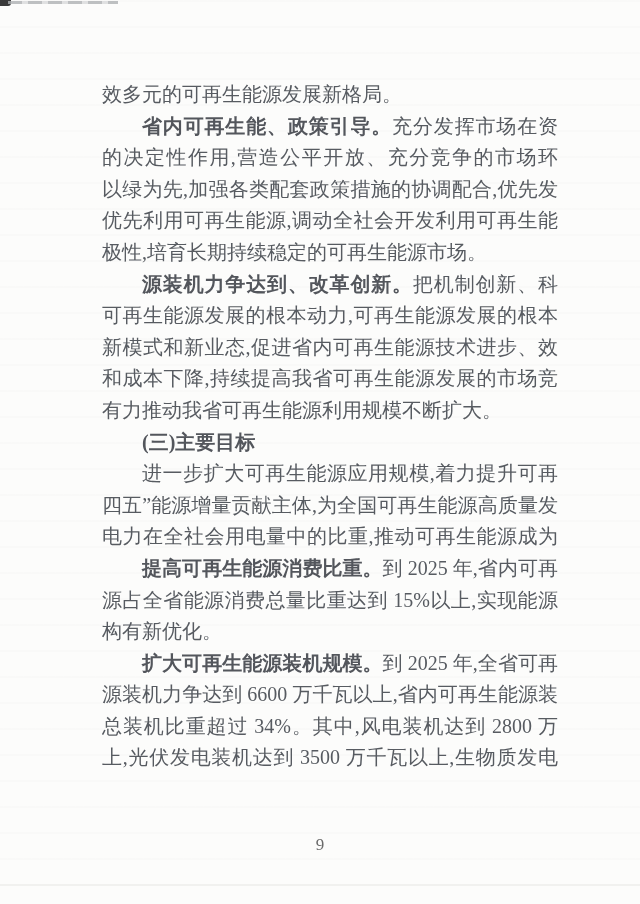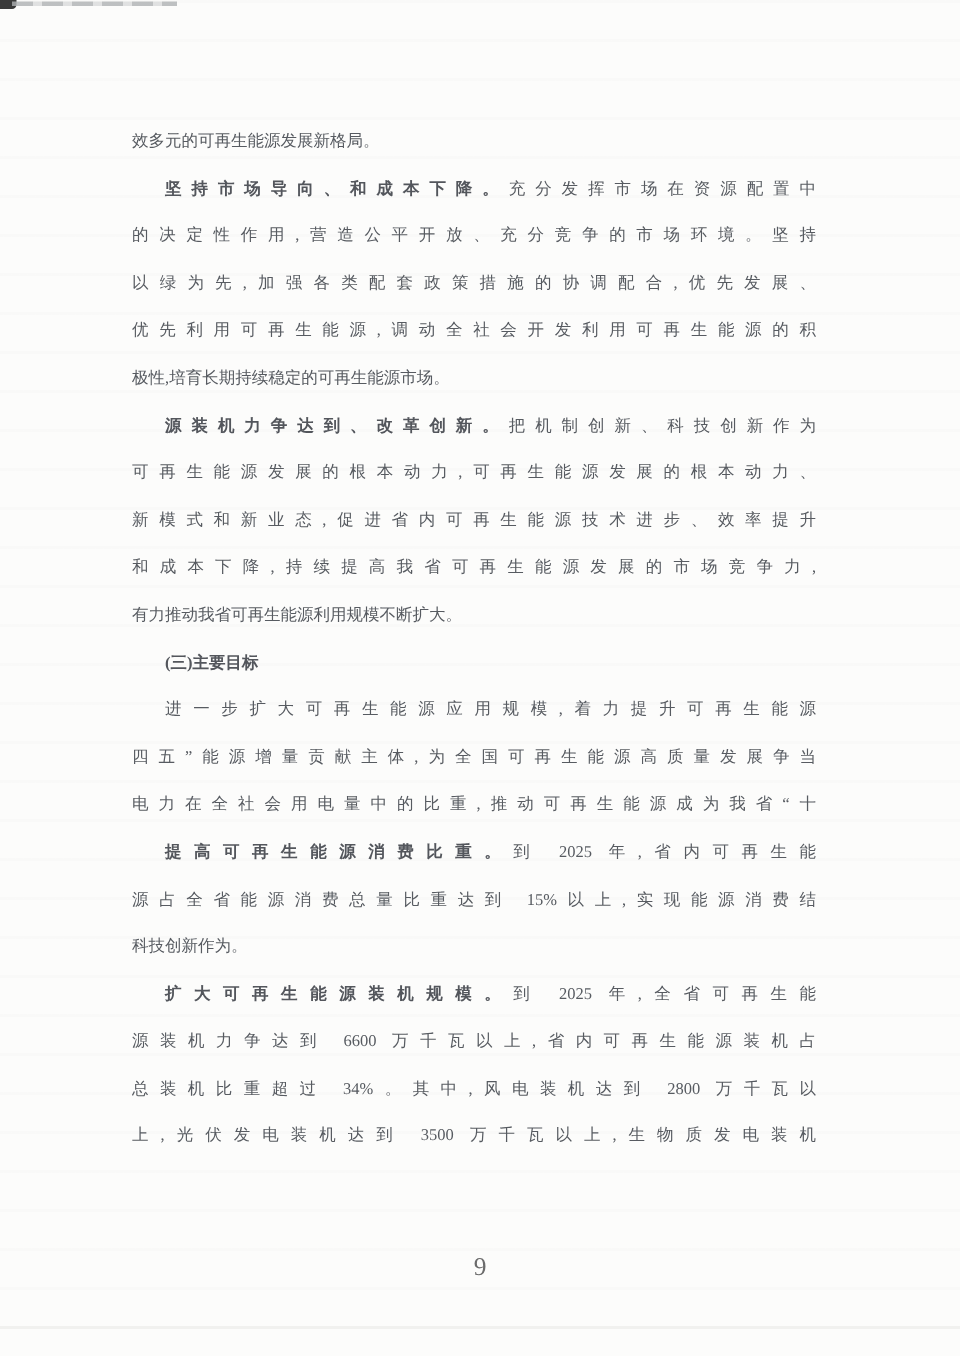--- a/index.html
+++ b/index.html
@@ -32,24 +32,24 @@
   }
   .artifact-bottom {
     position: absolute; left: 0; top: 884px;
     width: 640px; height: 2px;
     background: #f1f1ef;
   }
 
   
   .text-block {
     position: absolute;
-    left: 88px; top: 79px;
+    left: 102px; top: 79px;
     width: 456px;
     color: #575b61;
-    font-size: 11px;
+    font-size: 20px;
   }
   .line {
     height: 31.6px;
     line-height: 31.6px;
     text-align: justify;
     text-align-last: left;
     white-space: normal;
     overflow: hidden;
   }
   .line.fill { text-align-last: justify; }
@@ -67,37 +67,37 @@
   }
 </style>
 </head>
 <body>
 
 <div class="artifact-corner"></div>
 <div class="artifact-line"></div>
 
 <main class="text-block">
     <div class="line"><span class="seg">效多元的可再生能源发展新格局。</span></div>
-    <div class="line fill indent"><span class="seg-bold">坚持市场导向、和成本下降。</span><span class="seg">充分发挥市场在资源配置中</span></div>
+    <div class="line fill indent"><span class="seg-bold">省内可再生能、政策引导。</span><span class="seg">充分发挥市场在资源配置中</span></div>
     <div class="line fill"><span class="seg">的决定性作用,营造公平开放、充分竞争的市场环境。坚持</span></div>
     <div class="line fill"><span class="seg">以绿为先,加强各类配套政策措施的协调配合,优先发展、</span></div>
     <div class="line fill"><span class="seg">优先利用可再生能源,调动全社会开发利用可再生能源的积</span></div>
     <div class="line"><span class="seg">极性,培育长期持续稳定的可再生能源市场。</span></div>
     <div class="line fill indent"><span class="seg-bold">源装机力争达到、改革创新。</span><span class="seg">把机制创新、科技创新作为</span></div>
     <div class="line fill"><span class="seg">可再生能源发展的根本动力,可再生能源发展的根本动力、</span></div>
     <div class="line fill"><span class="seg">新模式和新业态,促进省内可再生能源技术进步、效率提升</span></div>
     <div class="line fill"><span class="seg">和成本下降,持续提高我省可再生能源发展的市场竞争力,</span></div>
     <div class="line"><span class="seg">有力推动我省可再生能源利用规模不断扩大。</span></div>
     <div class="line indent"><span class="seg-bold">(三)主要目标</span></div>
     <div class="line fill indent"><span class="seg">进一步扩大可再生能源应用规模,着力提升可再生能源</span></div>
     <div class="line fill"><span class="seg">四五”能源增量贡献主体,为全国可再生能源高质量发展争当</span></div>
     <div class="line fill"><span class="seg">电力在全社会用电量中的比重,推动可再生能源成为我省“十</span></div>
     <div class="line fill indent"><span class="seg-bold">提高可再生能源消费比重。</span><span class="seg">到 2025 年,省内可再生能</span></div>
     <div class="line fill"><span class="seg">源占全省能源消费总量比重达到 15%以上,实现能源消费结</span></div>
-    <div class="line"><span class="seg">科技创新作为。</span></div>
+    <div class="line"><span class="seg">构有新优化。</span></div>
     <div class="line fill indent"><span class="seg-bold">扩大可再生能源装机规模。</span><span class="seg">到 2025 年,全省可再生能</span></div>
     <div class="line fill"><span class="seg">源装机力争达到 6600 万千瓦以上,省内可再生能源装机占</span></div>
     <div class="line fill"><span class="seg">总装机比重超过 34%。其中,风电装机达到 2800 万千瓦以</span></div>
     <div class="line fill"><span class="seg">上,光伏发电装机达到 3500 万千瓦以上,生物质发电装机</span></div>
   </main>
 
 <div class="page-number">9</div>
 
 <div class="artifact-bottom"></div>
 

